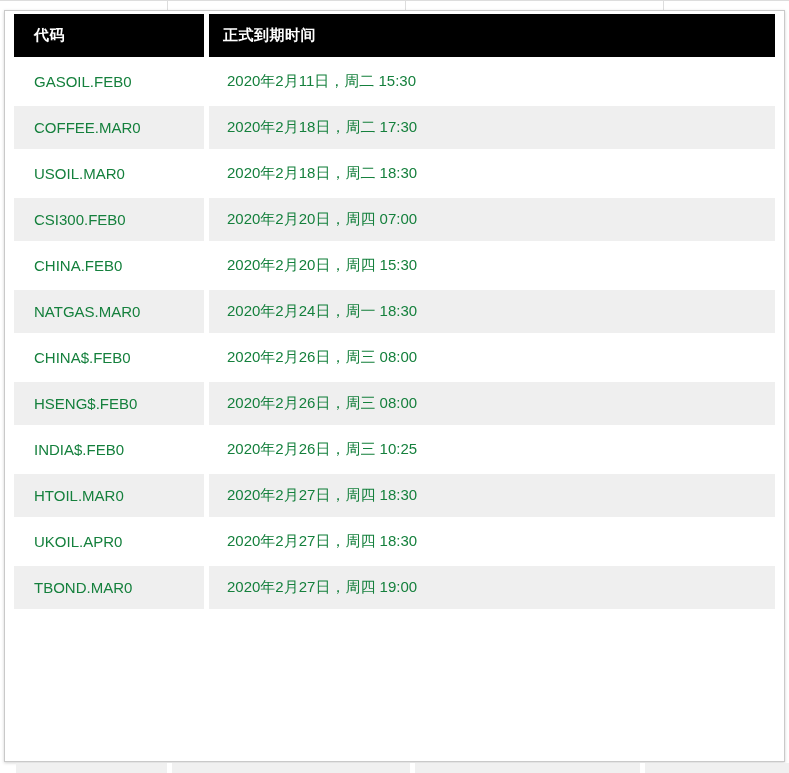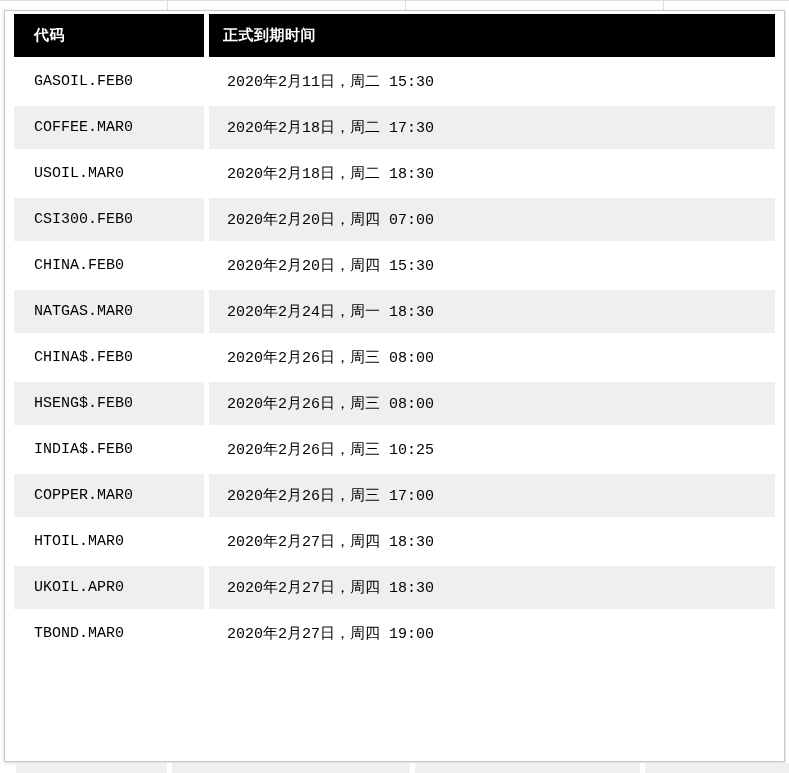--- a/index.html
+++ b/index.html
@@ -35,21 +35,20 @@
     position: absolute;
     top: 10px;
     left: 4px;
     width: 781px;
     height: 752px;
     box-sizing: border-box;
     background: #ffffff;
     border: 1px solid #c9c9c9;
     box-shadow: 0 1px 3px rgba(0,0,0,0.18);
     padding: 0 4px;
-    font-family: Liberation Mono, monospace;
   }
 
   table.expiry {
     width: 100%;
     border-collapse: separate;
     border-spacing: 5px 3px;
     table-layout: fixed;
   }
   table.expiry col.c1 { width: 190px; }
 
@@ -61,21 +60,21 @@
     text-align: left;
     height: 43px;
     padding: 0 0 0 20px;
     letter-spacing: 0.5px;
   }
   table.expiry th.col2 { padding-left: 14px; }
 
   table.expiry td {
     height: 43px;
     font-size: 15px;
-    color: #000000;
+    color: #15803d;
     padding: 0 0 0 20px;
     white-space: nowrap;
     overflow: hidden;
   }
   table.expiry td.col2 { padding-left: 18px; }
 
   table.expiry tbody tr:nth-child(even) td {
     background: #efefef;
   }
 
@@ -147,24 +146,20 @@
         </tr>
         <tr>
           <td class="col1">HSENG$.FEB0</td>
           <td class="col2">2020年2月26日，周三 08:00</td>
         </tr>
         <tr>
           <td class="col1">INDIA$.FEB0</td>
           <td class="col2">2020年2月26日，周三 10:25</td>
         </tr>
         <tr>
-          <td class="col1">COPPER.MAR0</td>
-          <td class="col2">2020年2月26日，周三 17:00</td>
-        </tr>
-        <tr>
           <td class="col1">HTOIL.MAR0</td>
           <td class="col2">2020年2月27日，周四 18:30</td>
         </tr>
         <tr>
           <td class="col1">UKOIL.APR0</td>
           <td class="col2">2020年2月27日，周四 18:30</td>
         </tr>
         <tr>
           <td class="col1">TBOND.MAR0</td>
           <td class="col2">2020年2月27日，周四 19:00</td>

